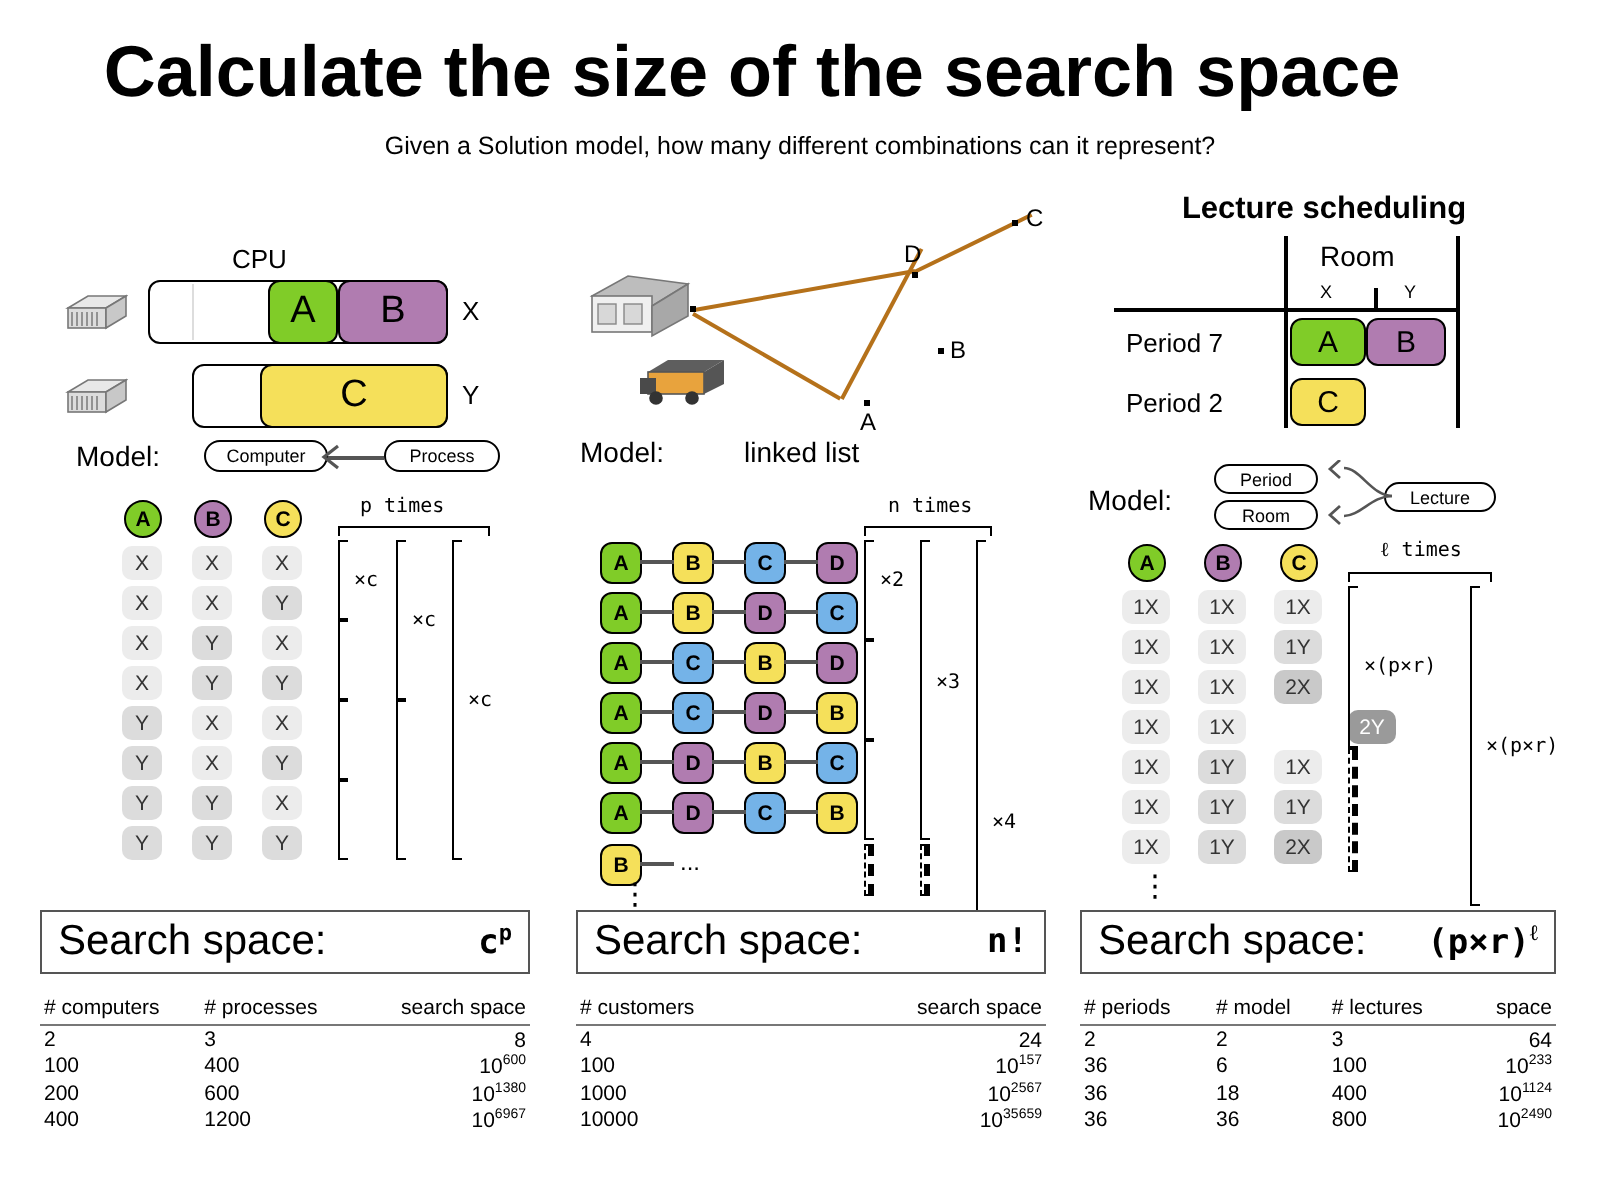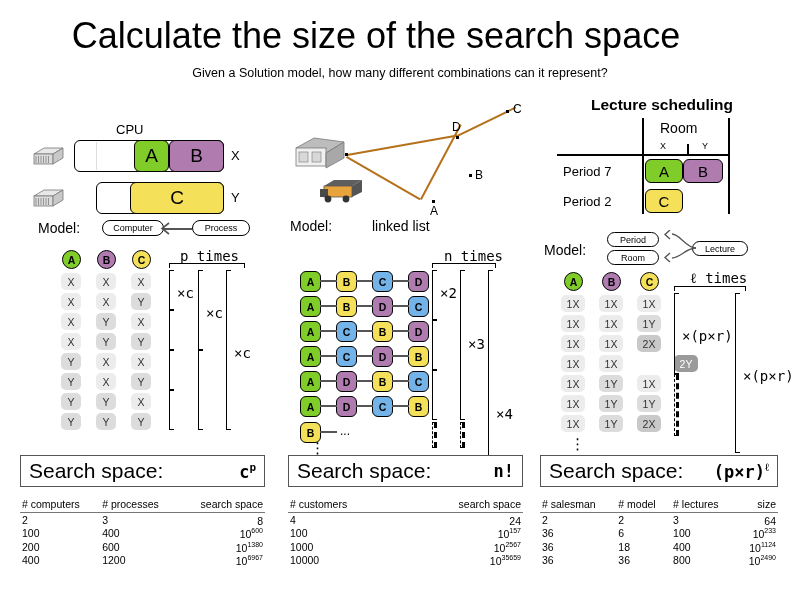--- a/index.html
+++ b/index.html
@@ -6,21 +6,21 @@
   body{
     width:800px;height:600px;background:#ffffff;
     font-family:"Liberation Sans", sans-serif;
     color:#000;overflow:hidden;position:relative;
   }
   .page{position:relative;width:800px;height:600px;}
 
   
   #page-title{
     position:absolute;top:14px;left:0;width:752px;text-align:center;
-    font-size:36px;font-weight:400;letter-spacing:0px;line-height:44px;
+    font-size:36px;font-weight:700;letter-spacing:0px;line-height:44px;
   }
   #subtitle{
     position:absolute;top:66px;left:0;width:800px;text-align:center;
     font-size:12.5px;font-weight:400;
   }
 
   
   .col{position:absolute;top:96px;width:260px;}
   .col.c1{left:12px;}
   .col.c2{left:270px;}
@@ -66,21 +66,21 @@
   }
   .cell.w24{width:24px;}
   .cell.d1{background:#dcdcdc;}
   .cell.d2{background:#c9c9c9;}
   .cell.d3{background:#9a9a9a;margin-left:37px;}
   .hdr{
     position:absolute;width:17px;height:17px;border-radius:50%;
     border:1.4px solid #000;display:flex;align-items:center;
     justify-content:center;font-size:10.5px;font-weight:bold;
   }
-  .mono{font-family:"DejaVu Sans Mono", monospace;font-size:14px;}
+  .mono{font-family:"DejaVu Sans Mono", monospace;font-size:10px;}
   .brk{position:absolute;border-left:1.6px solid #000;border-top:1.6px solid #000;border-bottom:1.6px solid #000;width:5px;box-sizing:border-box;}
   .brk.dash{border-style:dashed;}
   .topbrk{position:absolute;border-top:1.6px solid #000;border-left:1.6px solid #000;border-right:1.6px solid #000;height:5px;box-sizing:border-box;}
   .node{
     position:absolute;width:19px;height:19px;border-radius:6px;
     border:1.5px solid #000;display:flex;align-items:center;justify-content:center;
     font-size:10.5px;font-weight:bold;
   }
   .nb{background:#74b3e8;}
   .arrowline{position:absolute;height:1.6px;background:#555;}
@@ -494,24 +494,24 @@
   </div>
 
   <div class="ssbox" style="left:540px;top:455px;width:238px;">
     <span class="sslabel">Search space:</span>
     <span class="ssformula"><span>(p×r)</span><sup style="font-size:11px;">ℓ</sup></span>
   </div>
 
   <table class="dt" style="left:540px;top:497px;width:238px;">
     <thead>
         <tr>
-      <th># salesman</th>
+      <th># periods</th>
       <th># model</th>
       <th># lectures</th>
-      <th style="text-align:right;">size</th>
+      <th style="text-align:right;">space</th>
     </tr>
       </thead>
     <tbody>
       <tr>
         <td>2</td>
         <td>2</td>
         <td>3</td>
         <td class="ralign"><span>64</span><sup></sup></td>
       </tr>
       <tr>

